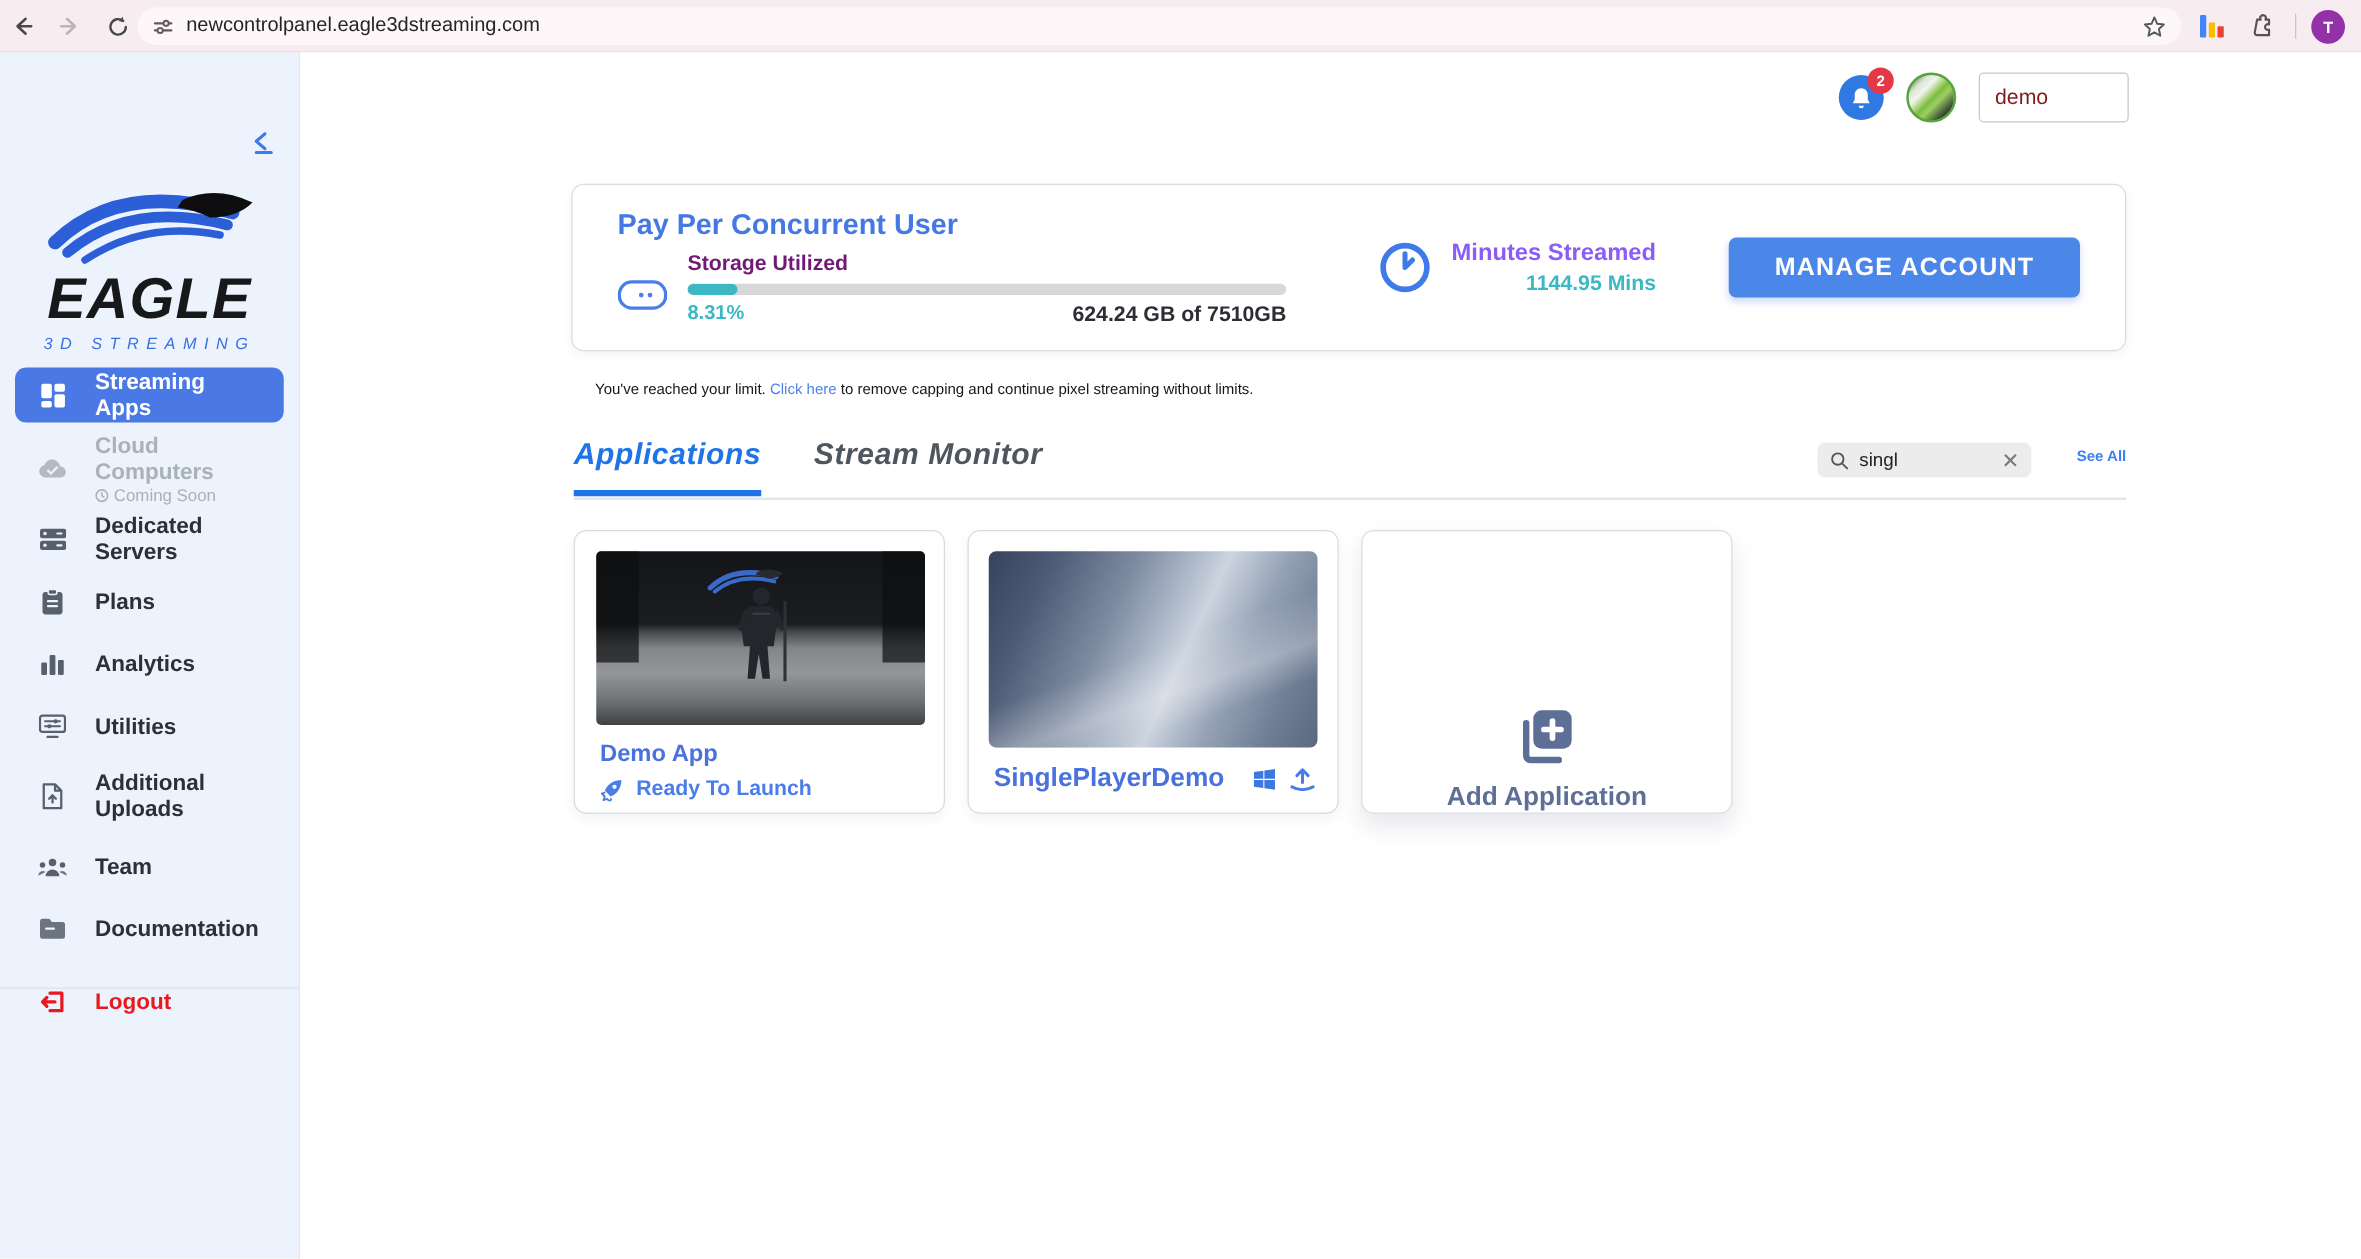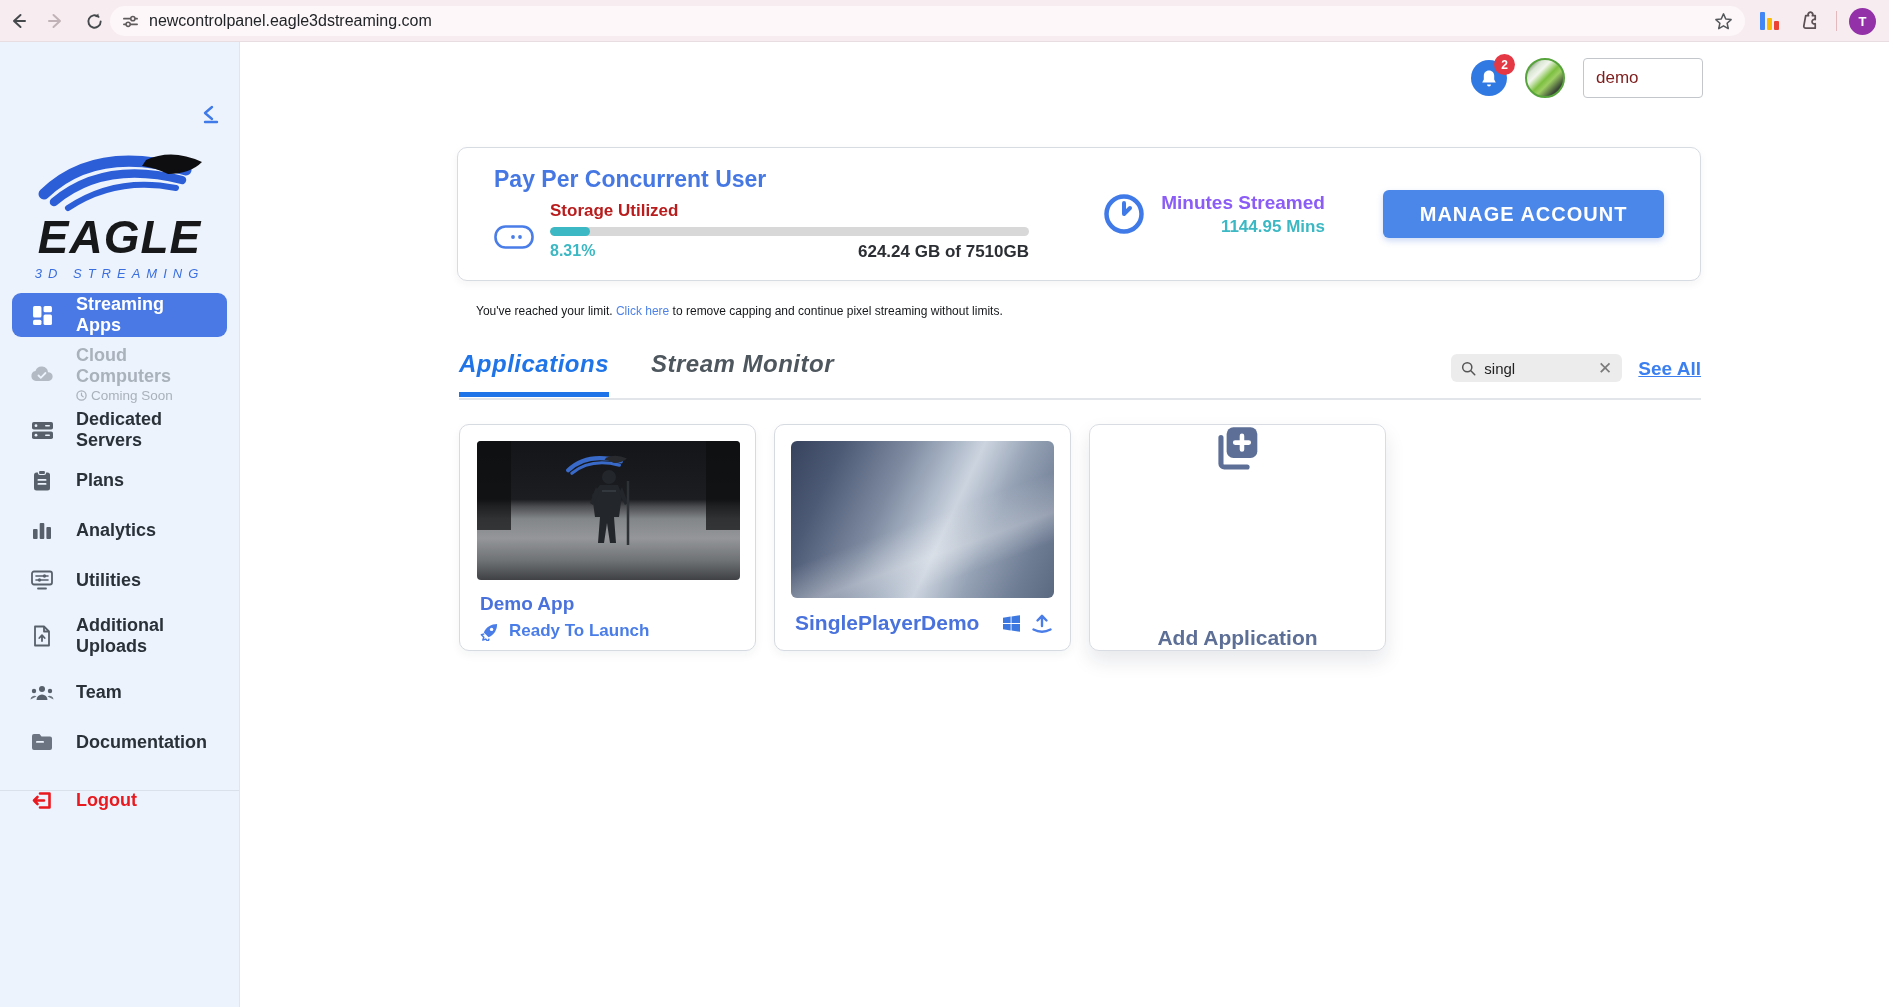--- a/index.html
+++ b/index.html
@@ -48,62 +48,62 @@
   .uavatar { width:40px; height:40px; border-radius:50%; border:2px solid #57a33c; cursor:pointer;
     background:linear-gradient(135deg,#37422f 0%,#d9e6d2 22%,#f2f5ee 34%,#7cbf3f 52%,#9ccf62 62%,#3c4a37 82%,#222a20 100%); }
   .namebox { width:120px; height:40px; border:1.5px solid #c3c7cc; border-radius:4px; background:#fff; display:flex; align-items:center; padding-left:12px; font-size:17px; color:#7f1d1d; cursor:text; }
 
   .plan-card { position:absolute; left:217px; top:105px; width:1244px; height:134px; background:#fff; border:1px solid #d7dbe2; border-radius:10px; box-shadow:0 3px 8px rgba(30,40,70,.05); padding:22px 36px; display:flex; align-items:center; }
   .plan-left { width:610px; }
   .plan-title { font-size:23px; font-weight:700; color:#4678e4; margin-bottom:8px; }
   .storage-row { display:flex; align-items:center; }
   .storage-icon { margin-right:16px; margin-top:14px; }
   .storage-body { flex:1; }
-  .storage-label { font-size:17px; font-weight:600; color:#b91c1c; margin-bottom:6px; }
+  .storage-label { font-size:17px; font-weight:600; color:#701a75; margin-bottom:6px; }
   .bar { position:relative; width:479px; height:9px; background:#d8d8d8; border-radius:5px; overflow:hidden; }
   .bar-fill { position:absolute; left:0; top:0; height:100%; background:#3bb8c3; border-radius:5px; }
   .bar-meta { display:flex; justify-content:space-between; width:479px; margin-top:6px; }
   .pct { font-size:16px; font-weight:700; color:#3bb8c3; }
   .usage { font-size:17px; font-weight:700; color:#2b2e33; }
   .minutes { display:flex; align-items:center; gap:16px; margin-left:40px; width:300px; }
   .min-label { font-size:19px; font-weight:600; color:#8b5cf6; }
   .min-value { font-size:17px; font-weight:700; color:#3bb8c3; margin-top:3px;text-align:right; }
   .manage-btn { margin-left:auto; width:301px; height:48px; background:#4b86e9; border:none; border-radius:6px; color:#fff; font-family:"Liberation Sans",sans-serif; font-size:20px; font-weight:800; letter-spacing:1px; cursor:pointer; box-shadow:0 3px 6px rgba(60,110,220,.25); }
 
   .limit-note { position:absolute; left:236px; top:262px; font-size:12px; color:#15171a; }
   .limit-note a { color:#4f82e8; text-decoration:none; cursor:pointer; }
 
   .tabs-row { position:absolute; left:219px; top:308px; width:1242px; height:50px; border-bottom:2px solid #e2e5ea; display:flex; align-items:flex-start; }
   .tab { font-size:24px; font-weight:800; font-style:italic; letter-spacing:.5px; cursor:pointer; padding-bottom:14px; }
   .tab.active { color:#1f75e8; border-bottom:5px solid #1f75e8; margin-bottom:-2px; }
   .tab.inactive { color:#4e565e; margin-left:42px; }
   .searchbox { margin-left:auto; margin-top:4px; width:171px; height:28px; background:#ececec; border-radius:6px; display:flex; align-items:center; padding:0 10px; }
   .searchbox input { flex:1; border:none; outline:none; background:transparent; font-family:"Liberation Sans",sans-serif; font-size:15px; color:#222; margin-left:8px; width:90px; }
   .searchbox .clear { color:#7a7a7a; font-size:17px; cursor:pointer; line-height:1; }
-  .see-all { margin-left:16px; margin-top:8px; font-size:19px; font-weight:800; color:#3b7ff0; cursor:pointer;text-decoration:underline; }
+  .see-all { margin-left:36px; margin-top:8px; font-size:12px; font-weight:800; color:#3b7ff0; cursor:pointer; }
 
   .cards { position:absolute; left:219px; top:382px; display:flex; gap:18px; }
   .appcard { width:297px; height:227px; background:#fff; border:1px solid #d6dae1; border-radius:10px; box-shadow:0 4px 10px rgba(20,30,60,.05); position:relative; cursor:pointer; }
   .thumb1 { position:absolute; left:17px; top:16px; width:263px; height:139px; border-radius:4px; overflow:hidden;
     background:linear-gradient(180deg,#141518 0%,#1b1d20 42%,#4a4c4f 47%,#838689 56%,#949699 70%,#6f7275 86%,#3f4144 100%); }
   .thumb1 .pillarL,.thumb1 .pillarR { position:absolute; top:0; width:34px; height:64%; background:#0d0e10; opacity:.7; }
   .thumb1 .pillarL { left:0; } .thumb1 .pillarR { right:0; }
   .thumb1 .wm { position:absolute; left:84px; top:10px; opacity:.95; }
   .thumb1 .figure { position:absolute; left:50%; top:26px; transform:translateX(-50%); }
   .card-title { position:absolute; left:20px; top:168px; font-size:19px; font-weight:800; color:#4a72dc; }
   .status-row { position:absolute; left:20px; top:196px; display:flex; align-items:center; gap:10px; }
   .status-txt { font-size:17px; font-weight:700; color:#4a7de8; }
   .thumb2 { position:absolute; left:16px; top:16px; width:263px; height:157px; border-radius:6px; overflow:hidden;
     background:linear-gradient(115deg,#37435d 0%,#4d5a75 16%,#7d8aa0 36%,#aeb9c9 50%,#ccd4df 58%,#95a2b5 72%,#6d7b93 88%,#5a6880 100%); }
   .thumb2::after { content:""; position:absolute; inset:0; background:linear-gradient(160deg,transparent 50%,rgba(255,255,255,.28) 66%,transparent 78%); }
   .titlerow2 { position:absolute; left:20px; top:186px; width:258px; display:flex; align-items:center; }
   .titlerow2 .name { font-size:21px; font-weight:800; color:#4a72dc; }
   .titlerow2 .winic { margin-left:24px; display:flex; }
   .titlerow2 .upic { margin-left:auto; display:flex; }
-  .addcard { width:297px; height:227px; background:#fff; border:1px solid #d9dde3; border-radius:10px; box-shadow:0 10px 20px rgba(20,30,60,.10); display:flex; flex-direction:column; align-items:center; justify-content:space-between; gap:10px; cursor:pointer; }
+  .addcard { width:297px; height:227px; background:#fff; border:1px solid #d9dde3; border-radius:10px; box-shadow:0 10px 20px rgba(20,30,60,.10); display:flex; flex-direction:column; align-items:center; justify-content:flex-end; gap:10px; cursor:pointer; }
   .addlabel { font-size:21px; font-weight:800; color:#5d6f96; }
 </style>
 </head>
 <body>
 
 <div class="chrome">
   <div class="navic back">
     <svg width="20" height="20" viewBox="0 0 20 20">
         <path d="M12.5 4 L6 10 L12.5 16 M6 10 H17" stroke="#46494c" stroke-width="2" fill="none" stroke-linecap="round" stroke-linejoin="round"></path>
       </svg>

